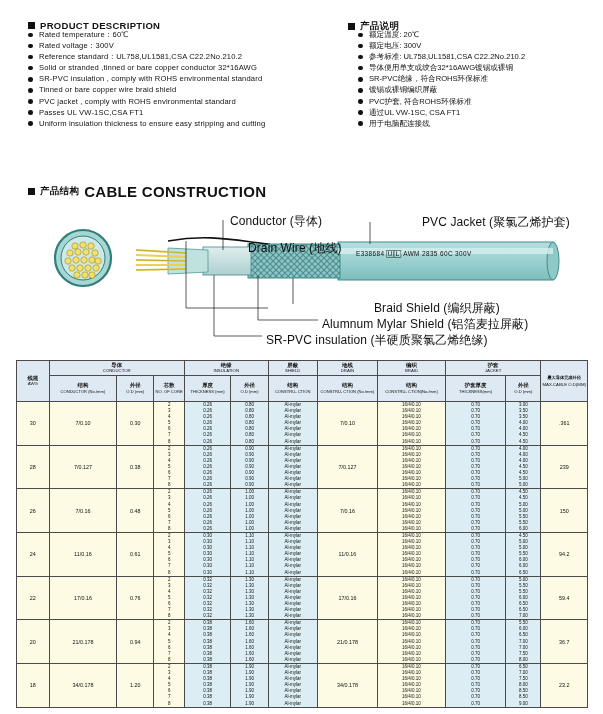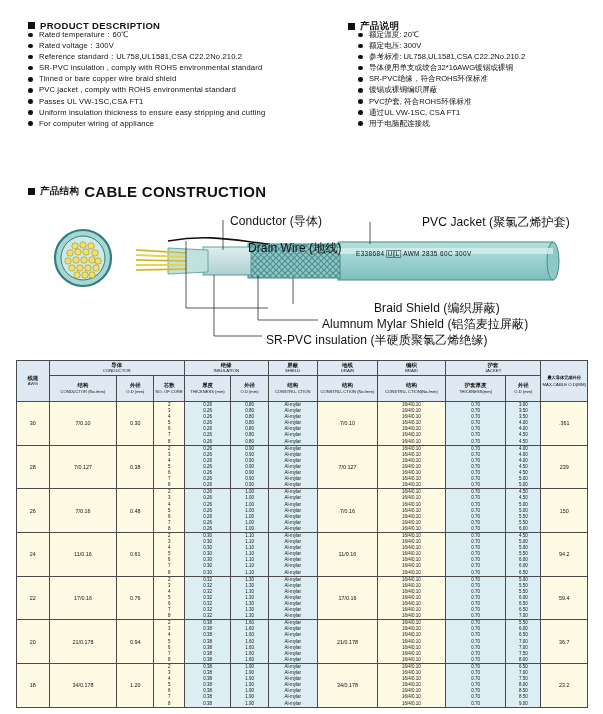--- a/index.html
+++ b/index.html
@@ -103,26 +103,26 @@
     <span>产品说明</span>
   </div>
 
   <div class="desc-wrap">
     <div class="desc-cols">
       <div class="col-left">
         <ul class="bullets">
           <li>Rated temperature：60℃</li>
           <li>Rated voltage：300V</li>
           <li>Reference standard：UL758,UL1581,CSA C22.2No.210.2</li>
+          <li>Solid or stranded ,tinned or bare copper conductor 32*16AWG</li>
           <li>SR-PVC insulation , comply with ROHS environmental standard</li>
           <li>Tinned or bare copper wire braid shield</li>
           <li>PVC jacket , comply with ROHS environmental standard</li>
           <li>Passes UL VW-1SC,CSA FT1</li>
           <li>Uniform insulation thickness to ensure easy stripping and cutting</li>
-          <li>For computer wiring of appliance</li>
         </ul>
       </div>
       <div class="col-right">
         <ul class="bullets">
           <li>额定温度: 20℃</li>
           <li>额定电压: 300V</li>
           <li>参考标准: UL758,UL1581,CSA C22.2No.210.2</li>
           <li>导体便用单支或绞合32*16AWG镀锡或裸铜</li>
           <li>SR-PVC绝缘，符合ROHS环保标准</li>
           <li>镀锡或裸铜编织屏蔽</li>

